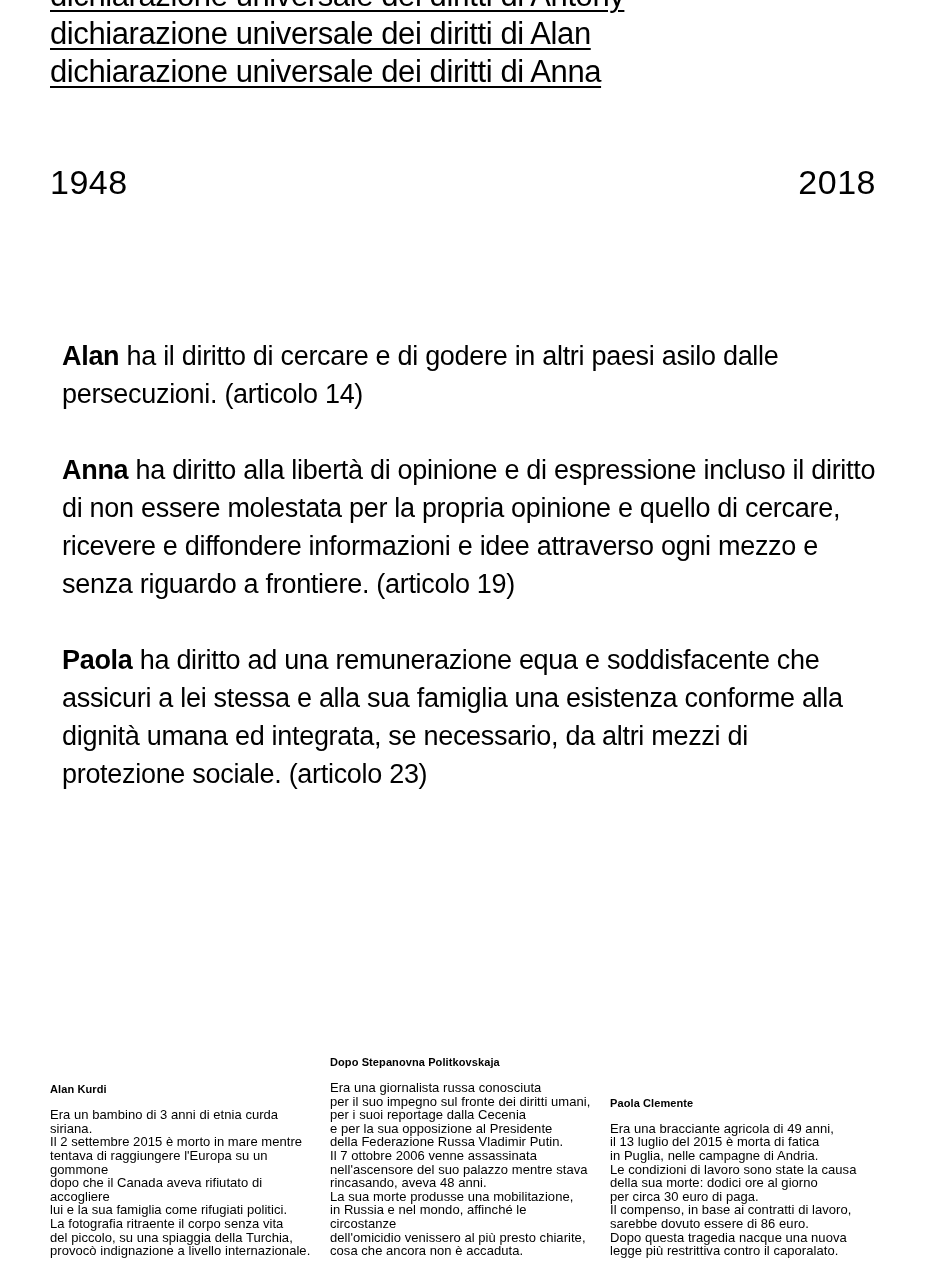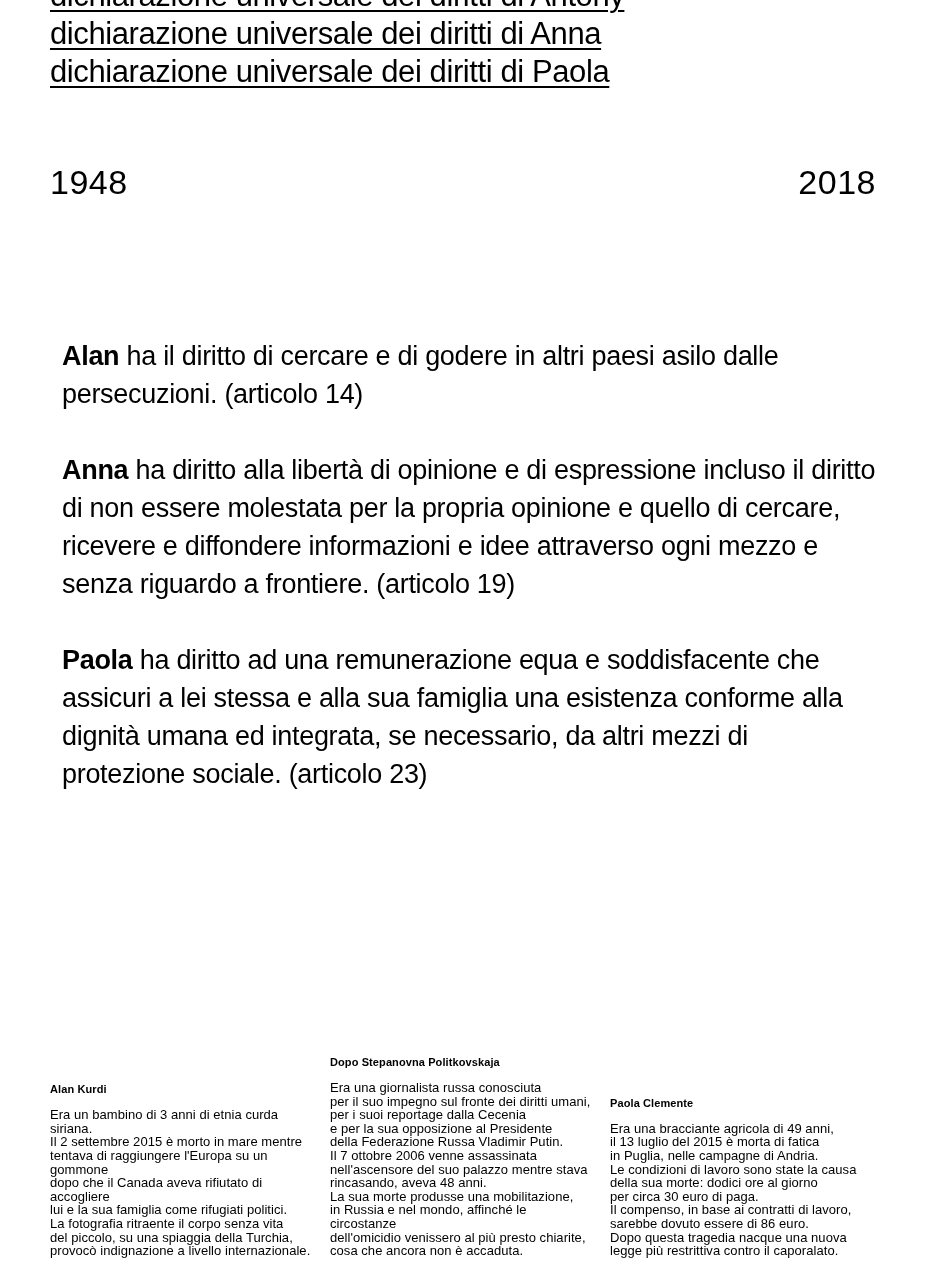--- a/index.html
+++ b/index.html
@@ -111,22 +111,22 @@
     white-space: pre-line;
     letter-spacing: 0.05px;
   }
 </style>
 </head>
 <body>
 
 <div class="masthead">
   <div class="masthead-inner">
     <div class="masthead-line">dichiarazione universale dei diritti di Antony</div>
+    <div class="masthead-line">dichiarazione universale dei diritti di Alan</div>
     <div class="masthead-line">dichiarazione universale dei diritti di Anna</div>
-    <div class="masthead-line">dichiarazione universale dei diritti di Paola</div>
   </div>
 </div>
 
 <div class="years">
   <div class="year">1948</div>
   <div class="year">2018</div>
 </div>
 
 <div class="articles">
 

